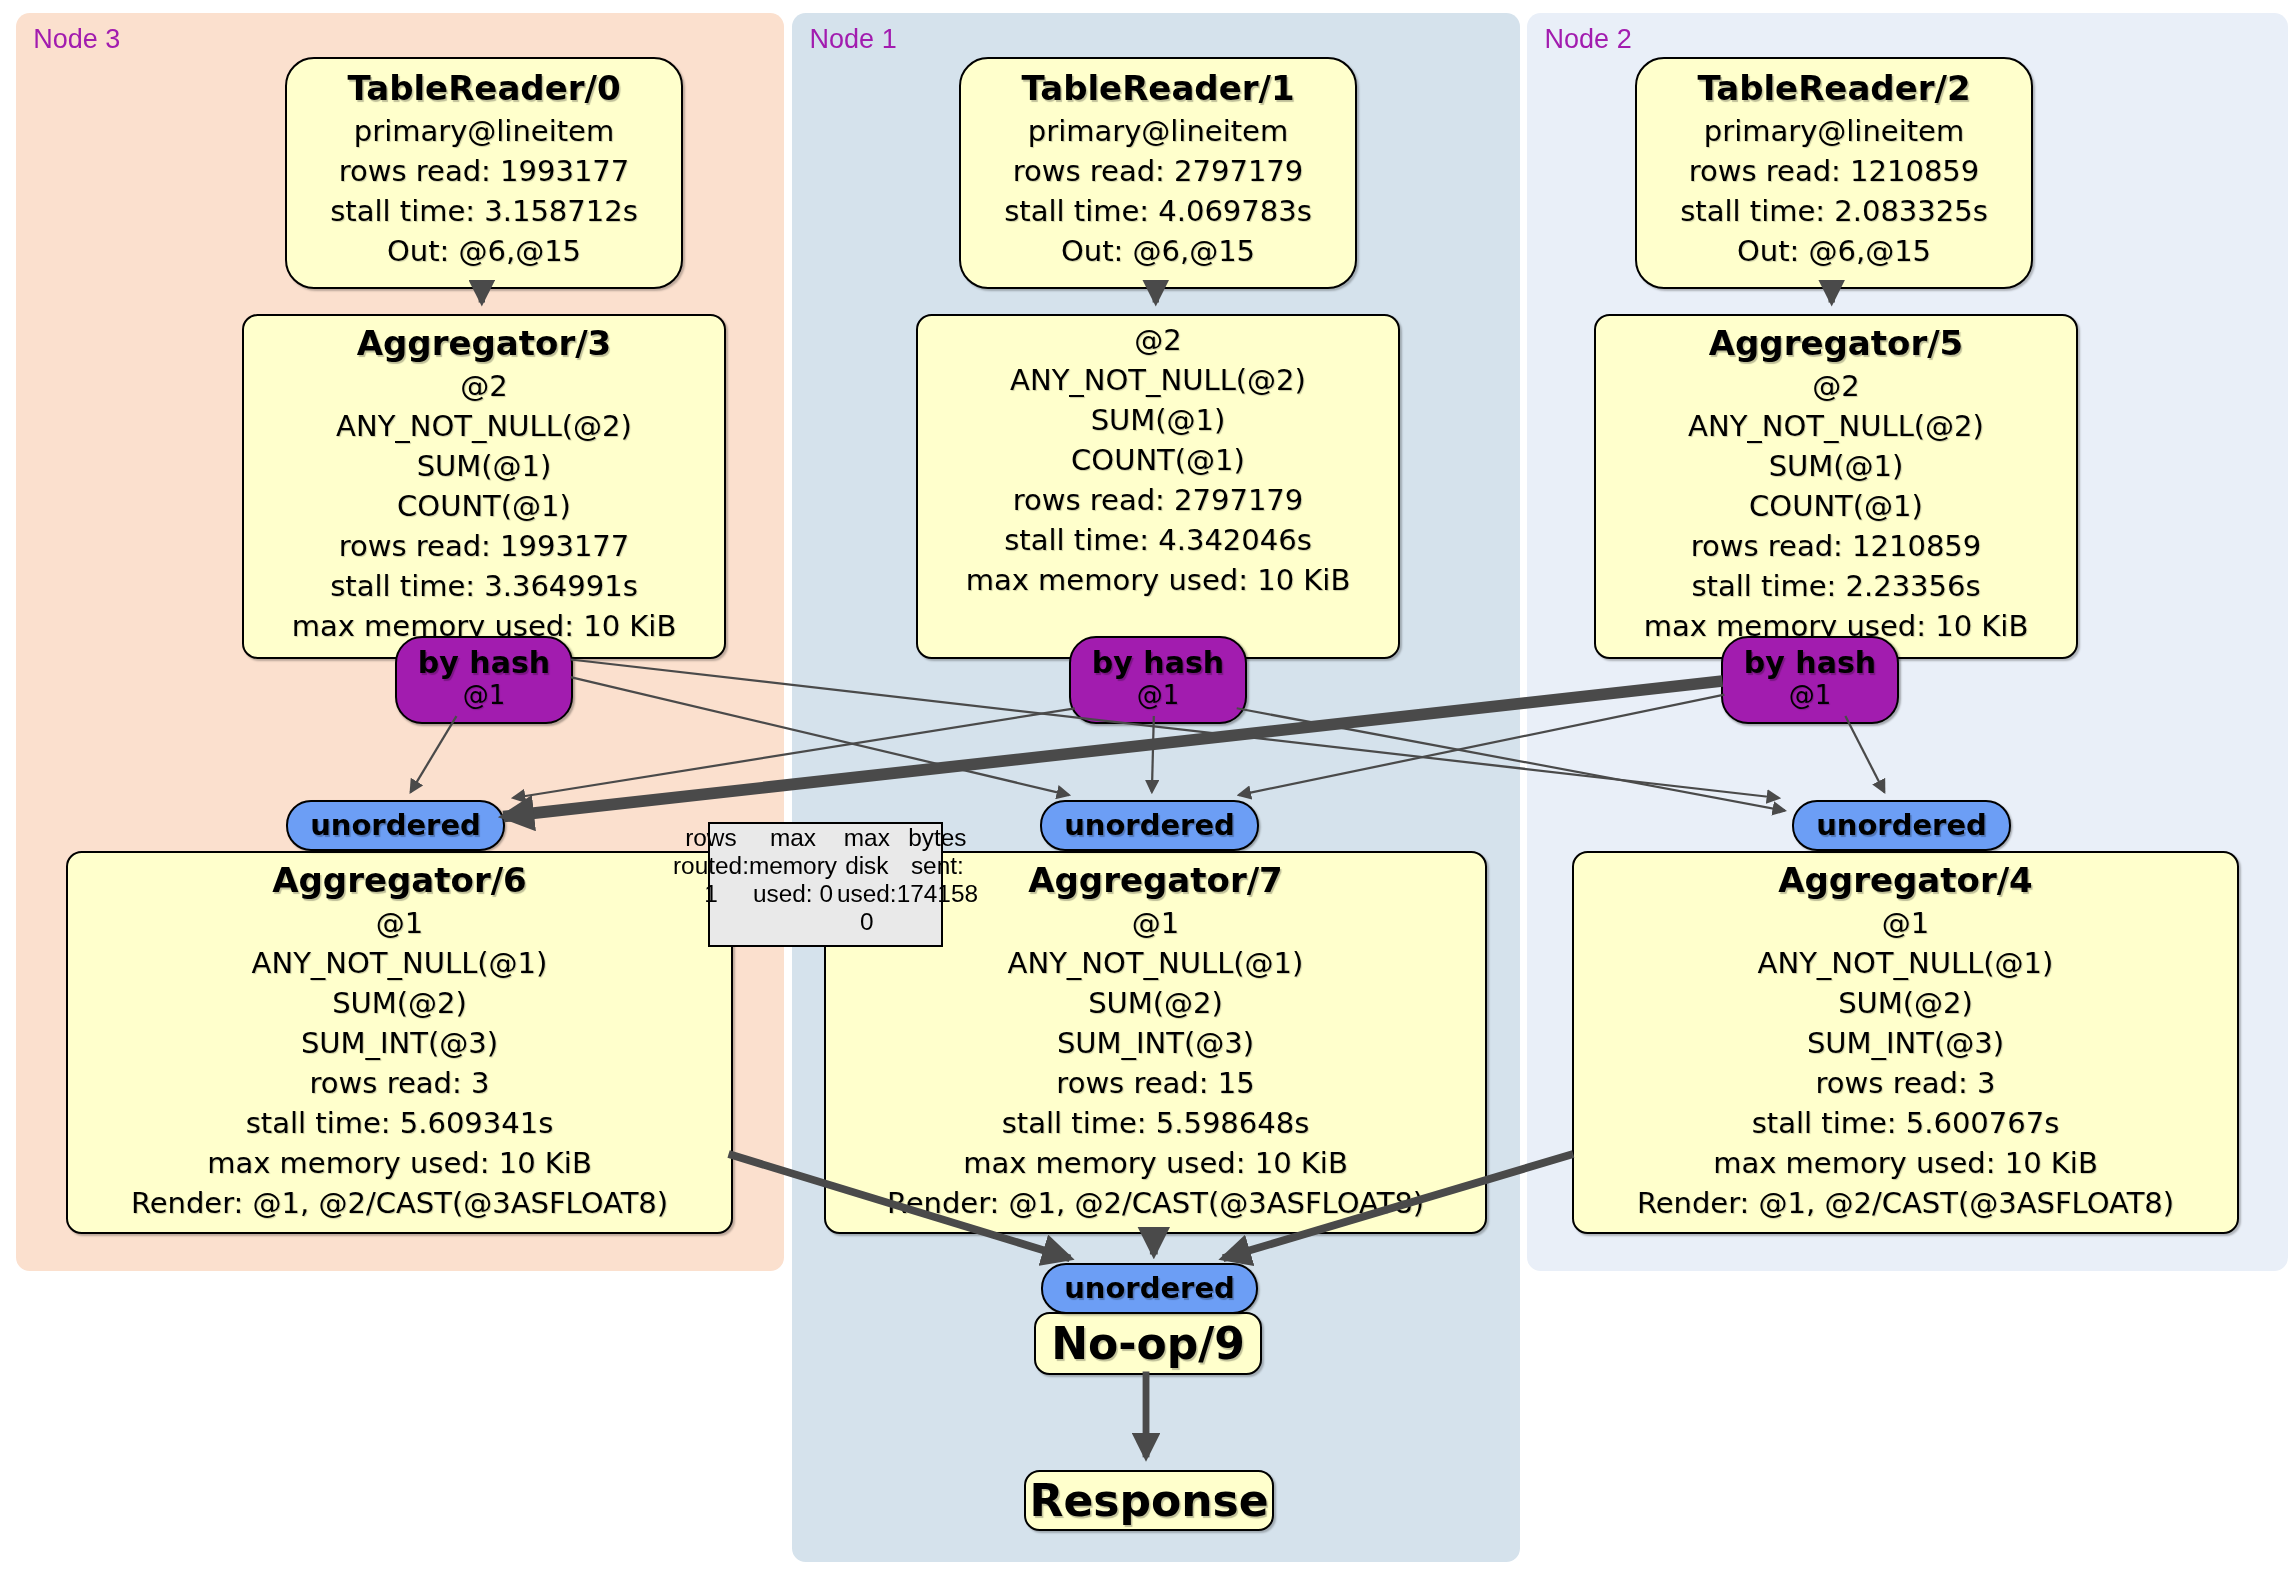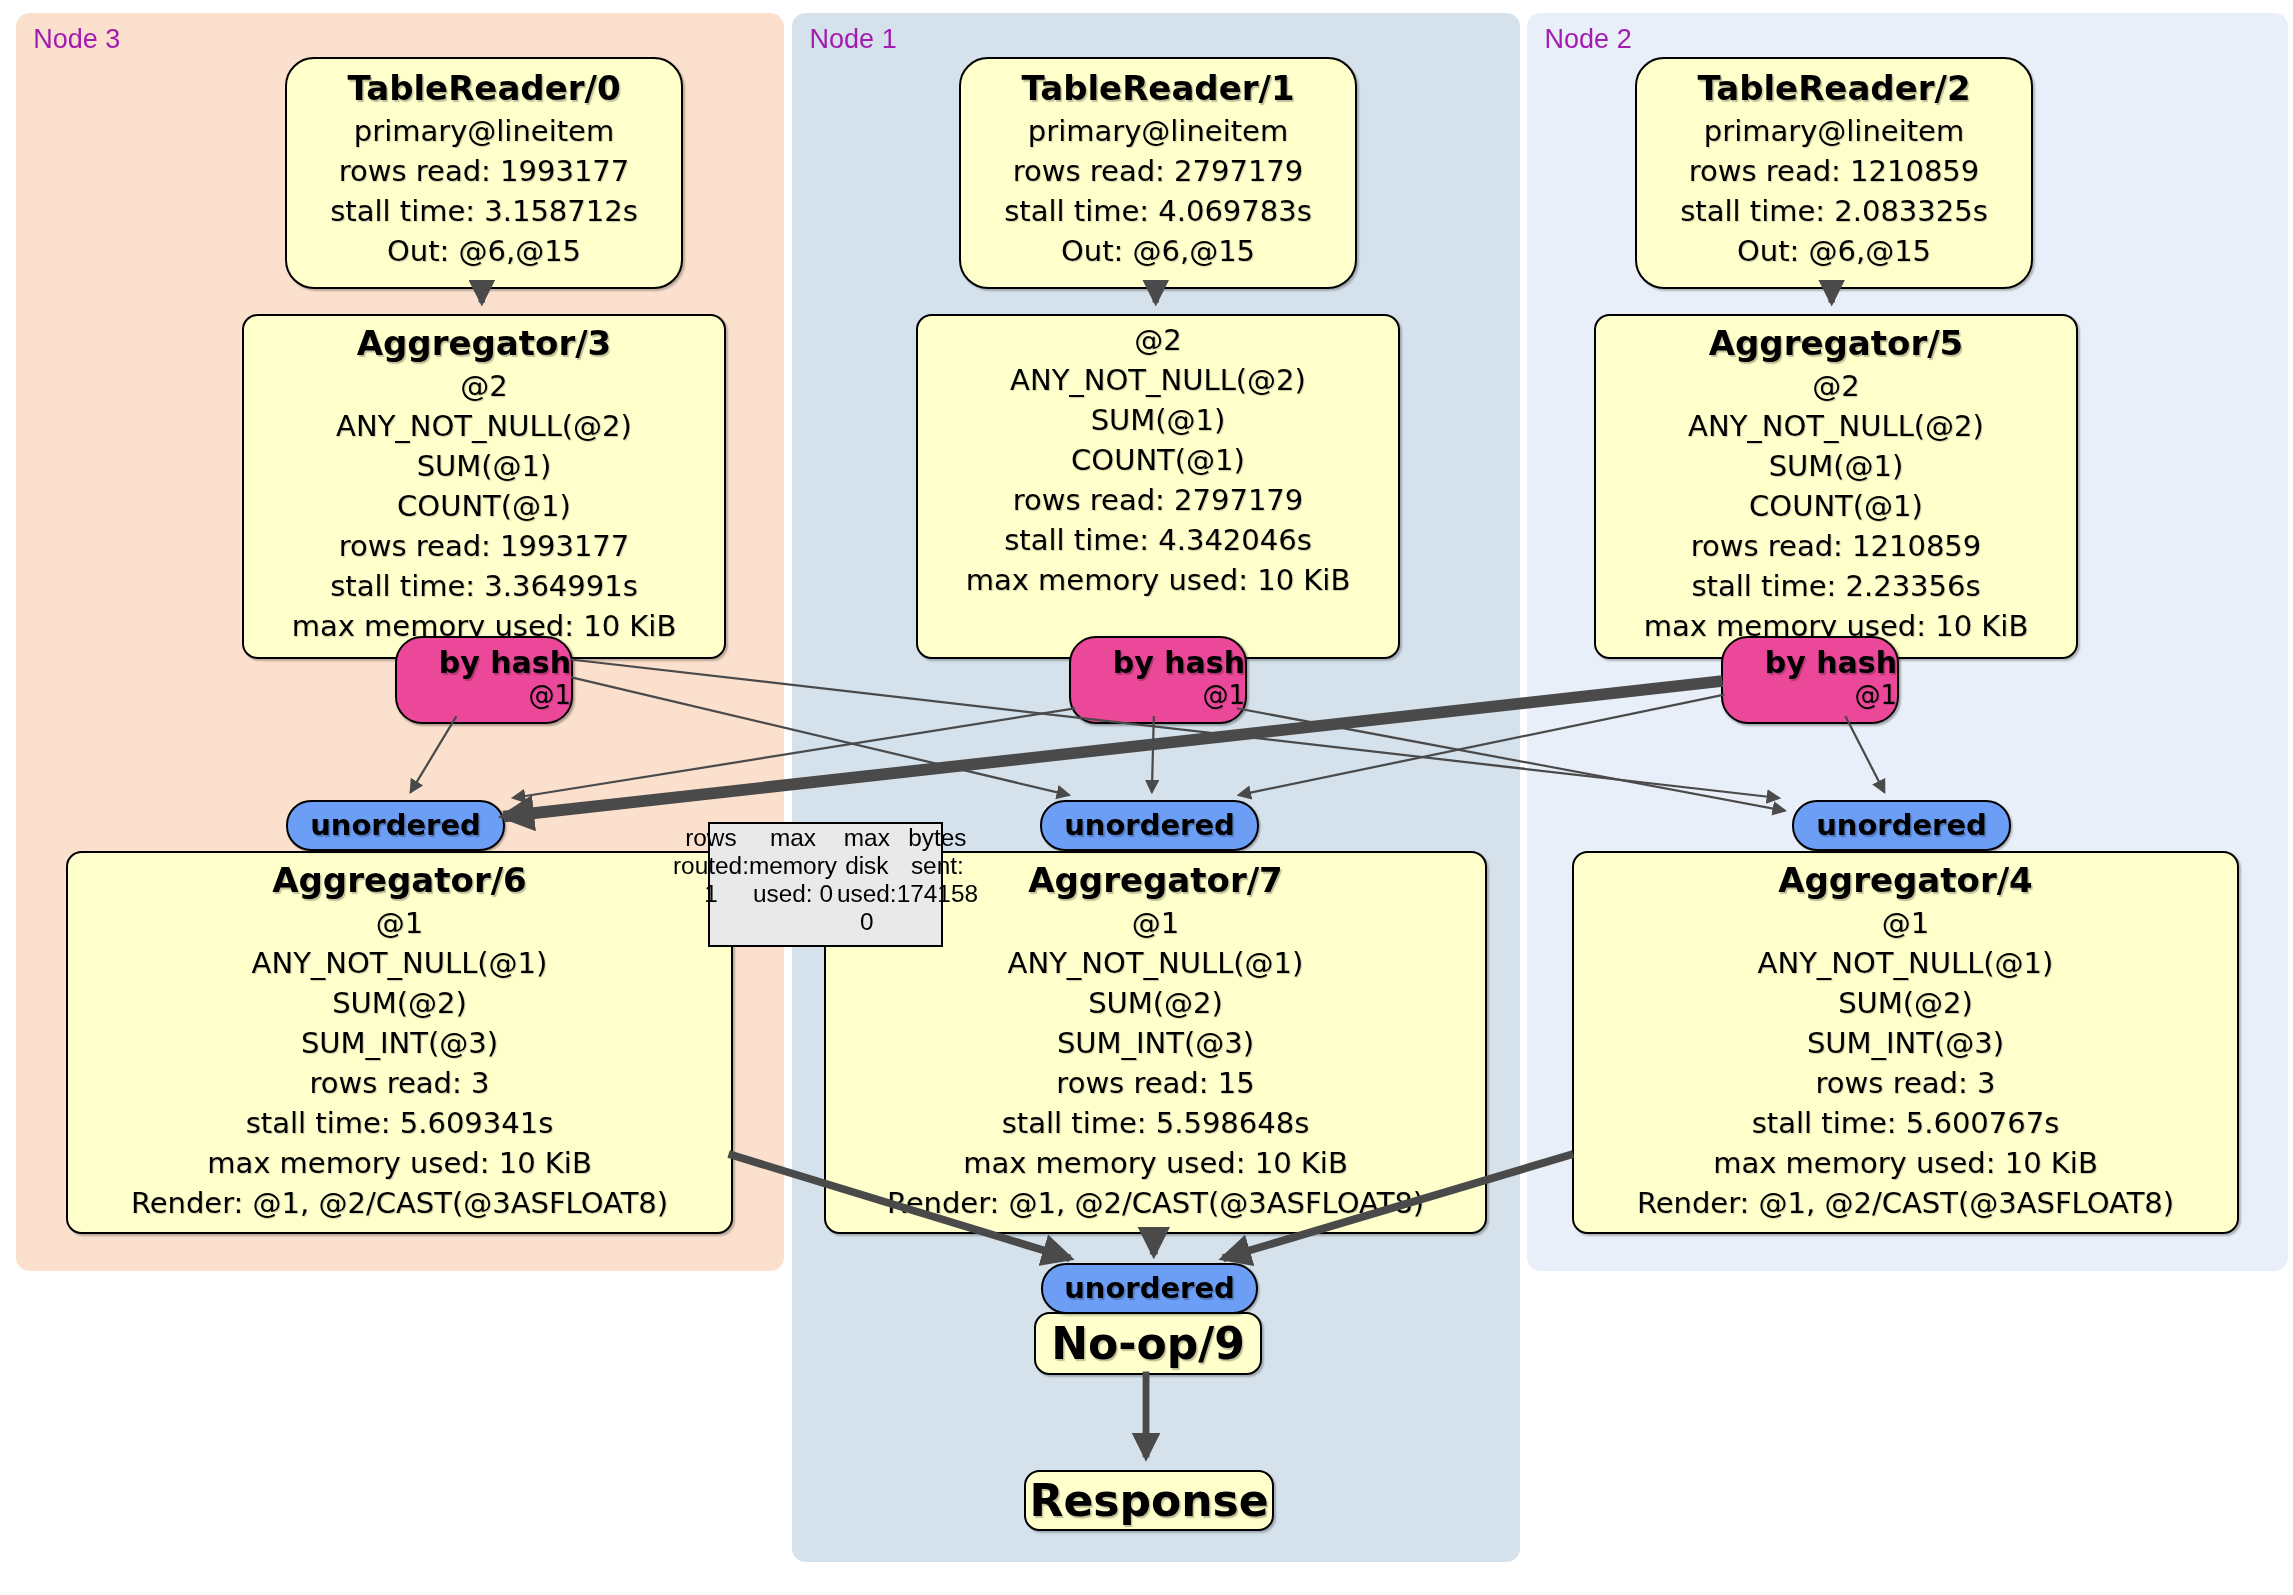--- a/index.html
+++ b/index.html
@@ -10,21 +10,21 @@
                font-size:27px;color:#a21caf;}
   .gbox{position:absolute;background:#ffffcc;border:2.9px solid #000;border-radius:15.6px;
         text-align:center;box-shadow:2px 2px 2px rgba(0,0,0,0.25);z-index:2;}
   .gbox .title{font-size:34px;font-weight:bold;line-height:46px;
                text-shadow:1.5px 1.5px 1px rgba(0,0,0,0.25);}
   .gbox .bline{font-size:29px;line-height:40px;text-shadow:1px 1px 1px rgba(0,0,0,0.2);}
   .tr-box{padding-top:5.9px;border-radius:29px;}
   .agg-box{padding-top:3.9px;}
   .pill{position:absolute;border:2.9px solid #000;text-align:center;z-index:3;
         box-shadow:1.5px 1.5px 2px rgba(0,0,0,0.3);}
-  .byhash{background:#ec4899;border-radius:27px;padding-top:5.9px;text-align:right;}
+  .byhash{background:#a21caf;border-radius:27px;padding-top:5.9px;}
   .byhash .p1{font-size:30px;font-weight:bold;line-height:37px;
               text-shadow:1.5px 1.5px 1px rgba(0,0,0,0.25);}
   .byhash .p2{font-size:26px;line-height:29px;text-shadow:1px 1px 1px rgba(0,0,0,0.2);}
   .unordered{background:#6C9EF5;border-radius:25px;}
   .unordered .p1{font-size:29px;font-weight:bold;line-height:47px;
                  text-shadow:1.5px 1.5px 1px rgba(0,0,0,0.25);}
   .title-box{display:flex;align-items:center;justify-content:center;}
   .title-box .title{font-size:44px;}
   #edges{position:absolute;left:0;top:0;z-index:4;pointer-events:none;}
   #tooltip{position:absolute;left:708px;top:822px;width:231px;height:121px;z-index:5;

